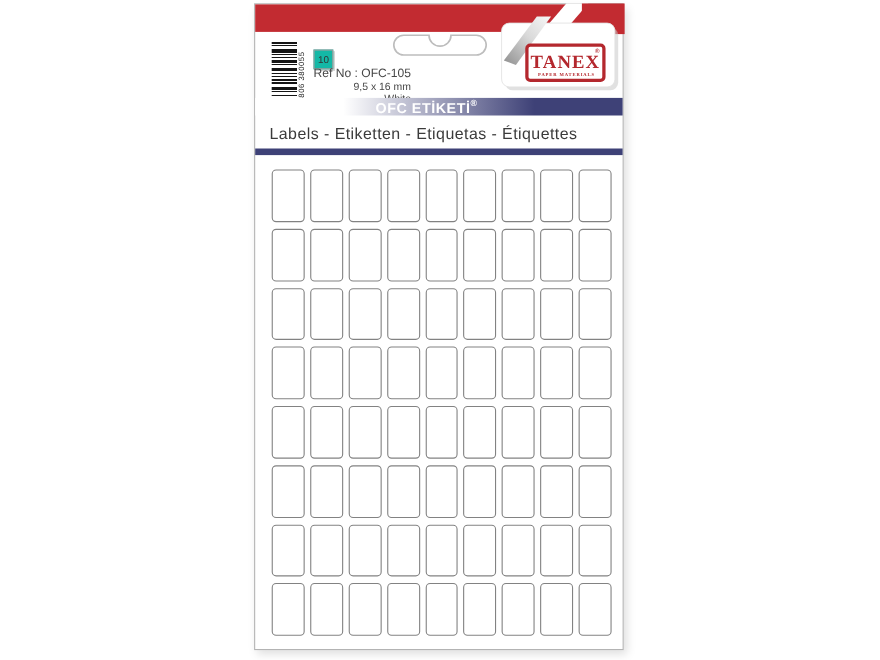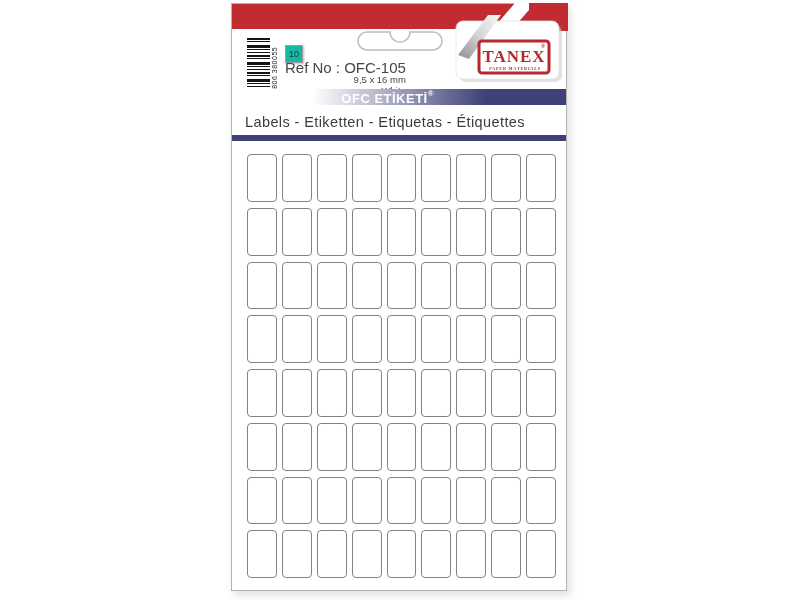--- a/index.html
+++ b/index.html
@@ -43,21 +43,21 @@
     transform-origin:0 0;transform:rotate(-90deg) translateX(-64px);
     font-size:7px;letter-spacing:0.5px;color:#222;white-space:nowrap;
   }
   .bc-lead{position:absolute;left:18px;top:92px;font-size:7px;color:#222;}
   .sheet-badge{
     position:absolute;left:53px;top:41px;width:16px;height:16px;
     background:#14b8a6;border:1px solid #9e9e9e;box-shadow:1.5px 1.5px 0 #d4d4d4;
     font-size:9px;color:#333;display:flex;align-items:center;justify-content:center;
   }
   .info-block{position:absolute;left:53px;top:57px;color:#474747;}
-  .info-ref{font-size:15px;line-height:13px;}
+  .info-ref{font-size:11px;line-height:13px;}
   .info-line{font-size:9.5px;line-height:11px;text-align:right;}
   .grad-bar{
     position:absolute;left:0;top:85px;width:100%;height:16px;
     background:linear-gradient(90deg,#ffffff 0%,#ffffff 24%,var(--band-blue) 76%,var(--band-blue) 100%);
     text-align:center;box-sizing:border-box;padding-right:23px;
   }
   .grad-bar .pl{
     color:#fff;font-weight:bold;font-size:13px;line-height:20px;letter-spacing:0.5px;
   }
   .grad-bar sup{color:#fff;font-size:8px;font-weight:bold;position:relative;top:-1px;}

